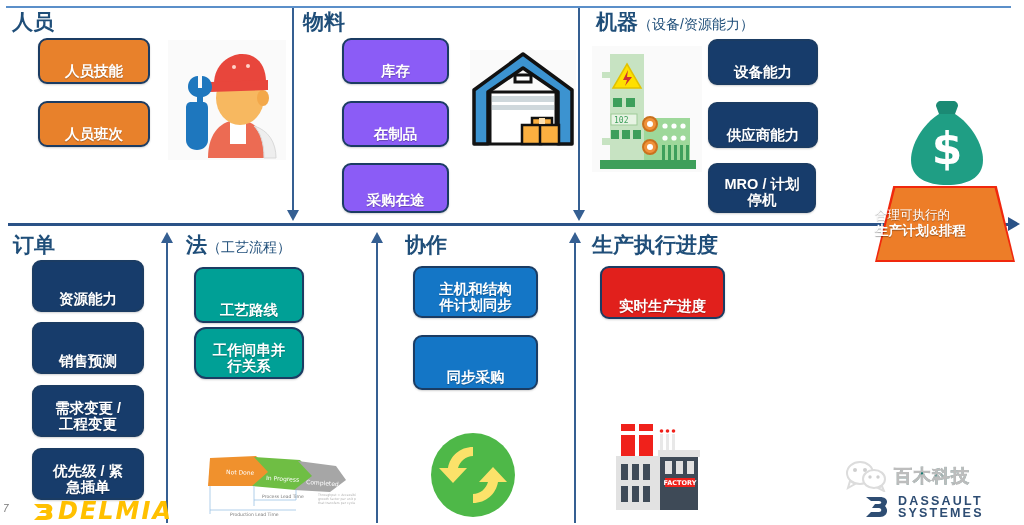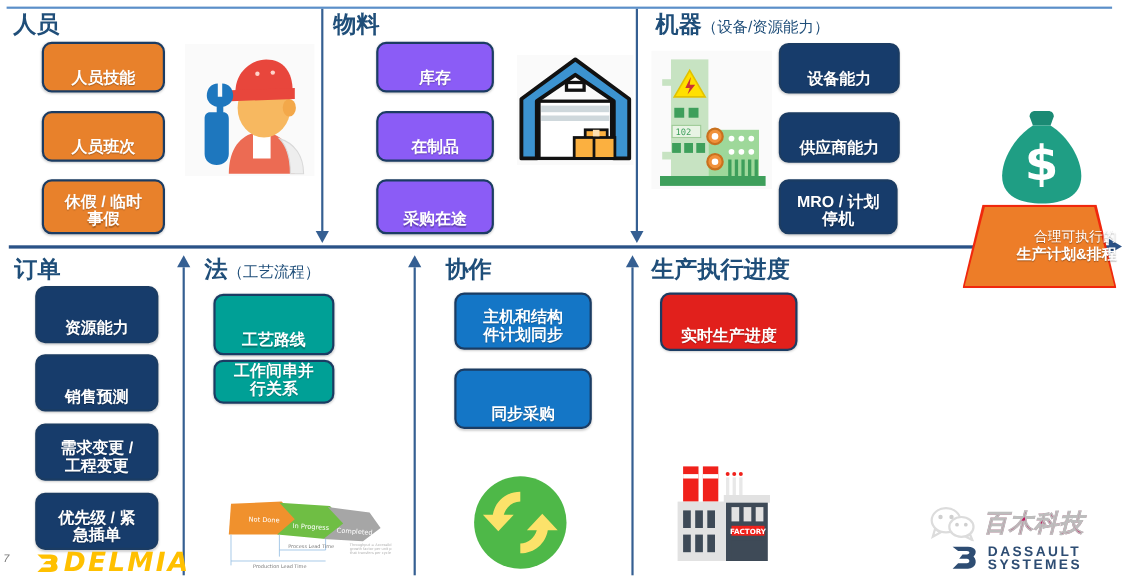--- a/index.html
+++ b/index.html
@@ -54,32 +54,32 @@
   .c-blue  {background:#1476C6;}
   .c-red   {background:#E1201C;}
 
   
   .result-wrap{position:absolute;left:875px;top:186px;width:140px;height:76px;}
   .result-border{position:absolute;left:0;top:0;width:140px;height:76px;
      background:#F0280D;clip-path:polygon(13% 0%,87% 0%,100% 100%,0% 100%);}
   .result-fill{position:absolute;left:2px;top:2px;width:136px;height:72px;
      background:#ED7D28;clip-path:polygon(13.5% 0%,86.5% 0%,100% 100%,0% 100%);}
   .result-text{position:absolute;left:0;top:0;width:140px;height:76px;
-     display:flex;flex-direction:column;align-items:flex-end;justify-content:center;
+     display:flex;flex-direction:column;align-items:flex-start;justify-content:center;
      color:#fff;font-size:12.5px;line-height:1.25;text-shadow:0 1px 1px rgba(0,0,0,.35);}
   .result-text .l1{font-weight:normal;}
   .result-text .l2{font-weight:bold;font-size:13.5px;}
 
   
   .delmia{position:absolute;left:30px;top:497px;color:#FFC000;font-size:24px;
      font-weight:bold;font-style:italic;letter-spacing:2px;font-family:"DejaVu Sans",sans-serif;}
   .pagenum{position:absolute;left:3px;top:503px;color:#777;font-size:10px;font-style:italic;}
   .wm{position:absolute;left:845px;top:460px;width:175px;height:62px;}
   .wm-top{display:flex;align-items:center;gap:7px;}
-  .wm-cn{color:#be185d;font-size:22px;font-weight:bold;letter-spacing:1px;font-style:italic;
+  .wm-cn{color:#0f766e;font-size:18px;font-weight:bold;letter-spacing:1px;
      -webkit-text-stroke:0.6px #bdbdbd;}
   .wm-ds{display:flex;align-items:center;gap:5px;margin-top:2px;padding-left:18px;}
   .wm-ds-text{display:flex;flex-direction:column;line-height:1.0;}
   .wm-ds-text b{color:#2e4d73;font-size:12.5px;letter-spacing:2.2px;font-weight:bold;}
 
   
   .ill{position:absolute;}
 </style>
 </head>
 <body>
@@ -104,24 +104,20 @@
   <div class="arrow-up" style="left:569px;top:232px;"></div>
 
   <div class="cat-title" style="left:12px;top:8px;">
     <span class="big">人员</span><span class="paren"></span>
   </div>
   <div class="node c-orange" style="left:38px;top:38px;width:112px;height:46px;">
     <span>人员技能</span>
   </div>
   <div class="node c-orange" style="left:38px;top:101px;width:112px;height:46px;">
     <span>人员班次</span>
-  </div>
-  <div class="node c-orange" style="left:38px;top:163px;width:112px;height:50px;">
-    <span>休假 / 临时
-事假</span>
   </div>
 
   <svg class="ill" style="left:168px;top:40px;" width="118" height="120" viewBox="0 0 118 120">
     <rect x="0" y="0" width="118" height="120" fill="#fafafa"></rect>
 
     <path d="M40 118 C40 92 54 80 70 80 C86 80 100 92 100 118 Z" fill="#EC6B53"></path>
     <path d="M62 80 L78 80 L78 104 L62 104 Z" fill="#ffffff"></path>
     <path d="M86 86 C100 90 108 102 108 118 L96 118 C96 102 92 92 86 86 Z" fill="#eeeeee" stroke="#d9d9d9" stroke-width="1"></path>
 
     <ellipse cx="72" cy="58" rx="24" ry="27" fill="#F7B860"></ellipse>
@@ -246,21 +242,21 @@
     <span>优先级 / 紧
 急插单</span>
   </div>
 
   <div class="cat-title" style="left:186px;top:231px;">
     <span class="big">法</span><span class="paren">（工艺流程）</span>
   </div>
   <div class="node c-teal" style="left:194px;top:267px;width:110px;height:56px;">
     <span>工艺路线</span>
   </div>
-  <div class="node c-teal" style="left:194px;top:327px;width:110px;height:40px;">
+  <div class="node c-teal" style="left:194px;top:327px;width:110px;height:52px;border-radius:12px;">
     <span>工作间串并
 行关系</span>
   </div>
 
   <svg class="ill" style="left:196px;top:452px;" width="160" height="70" viewBox="0 0 160 70">
     <rect x="0" y="0" width="160" height="70" fill="#ffffff"></rect>
     <polygon points="14,6 60,4 76,20 58,34 12,34" fill="#F0912D"></polygon>
     <polygon points="58,5 104,8 118,24 100,38 56,34 72,20" fill="#6FBE44"></polygon>
     <polygon points="102,9 140,14 150,28 134,40 98,38 116,24" fill="#A6A6A6"></polygon>
     <text x="30" y="22" font-size="6" fill="#ffffff" font-family="DejaVu Sans, sans-serif" transform="rotate(2 30 22)">Not Done</text>

